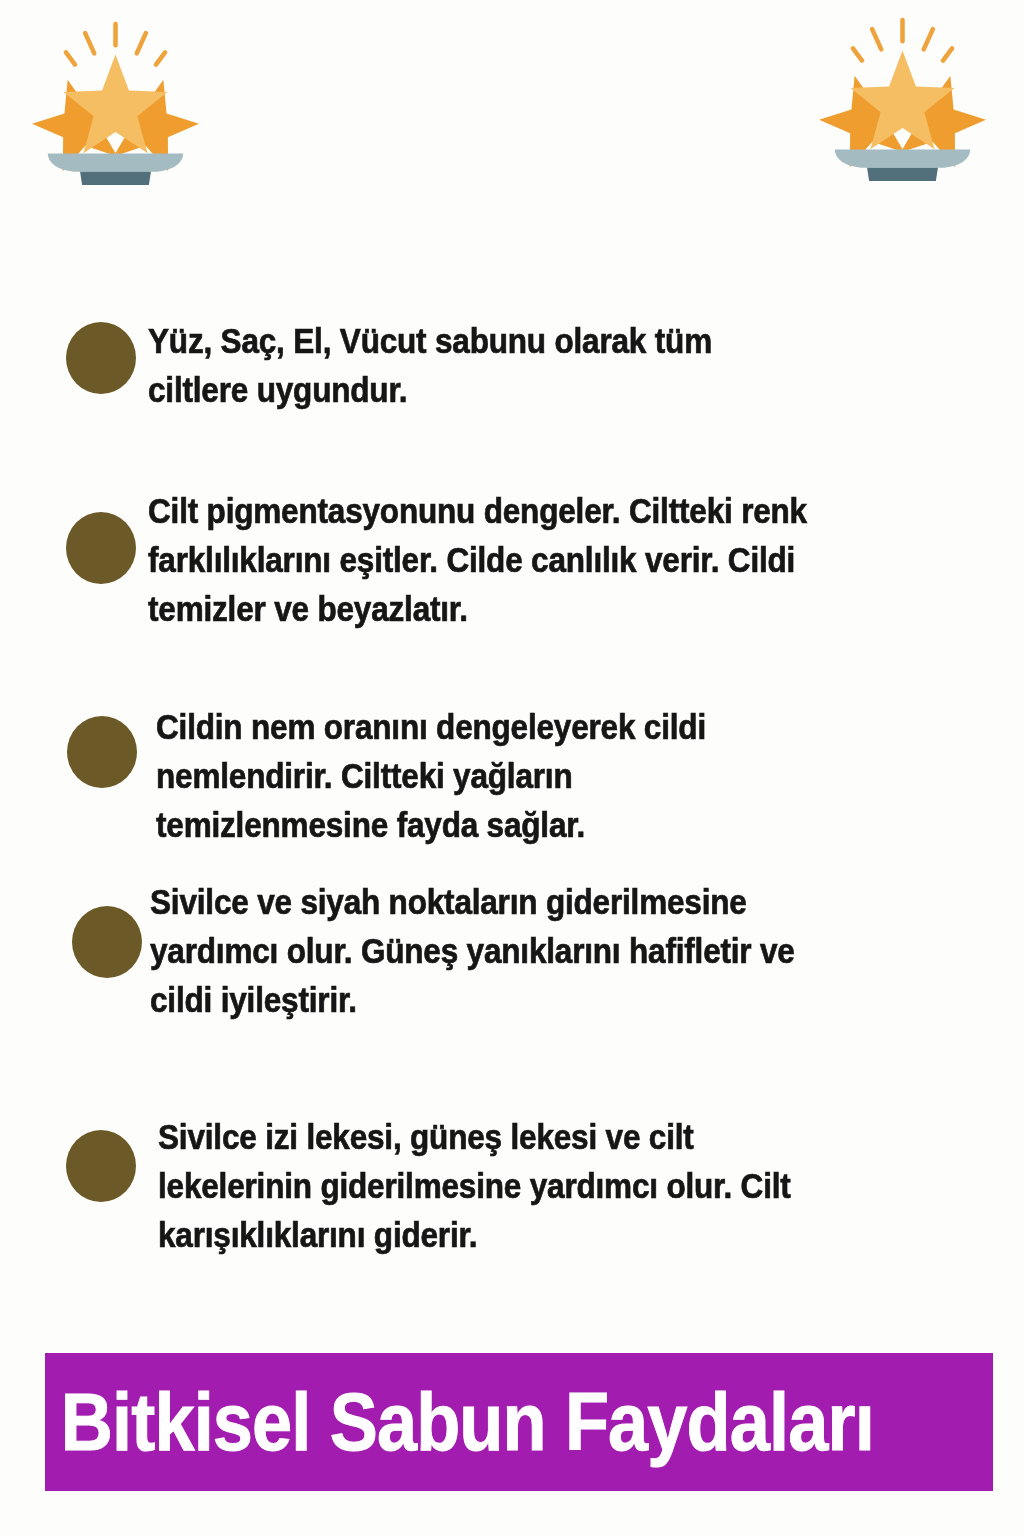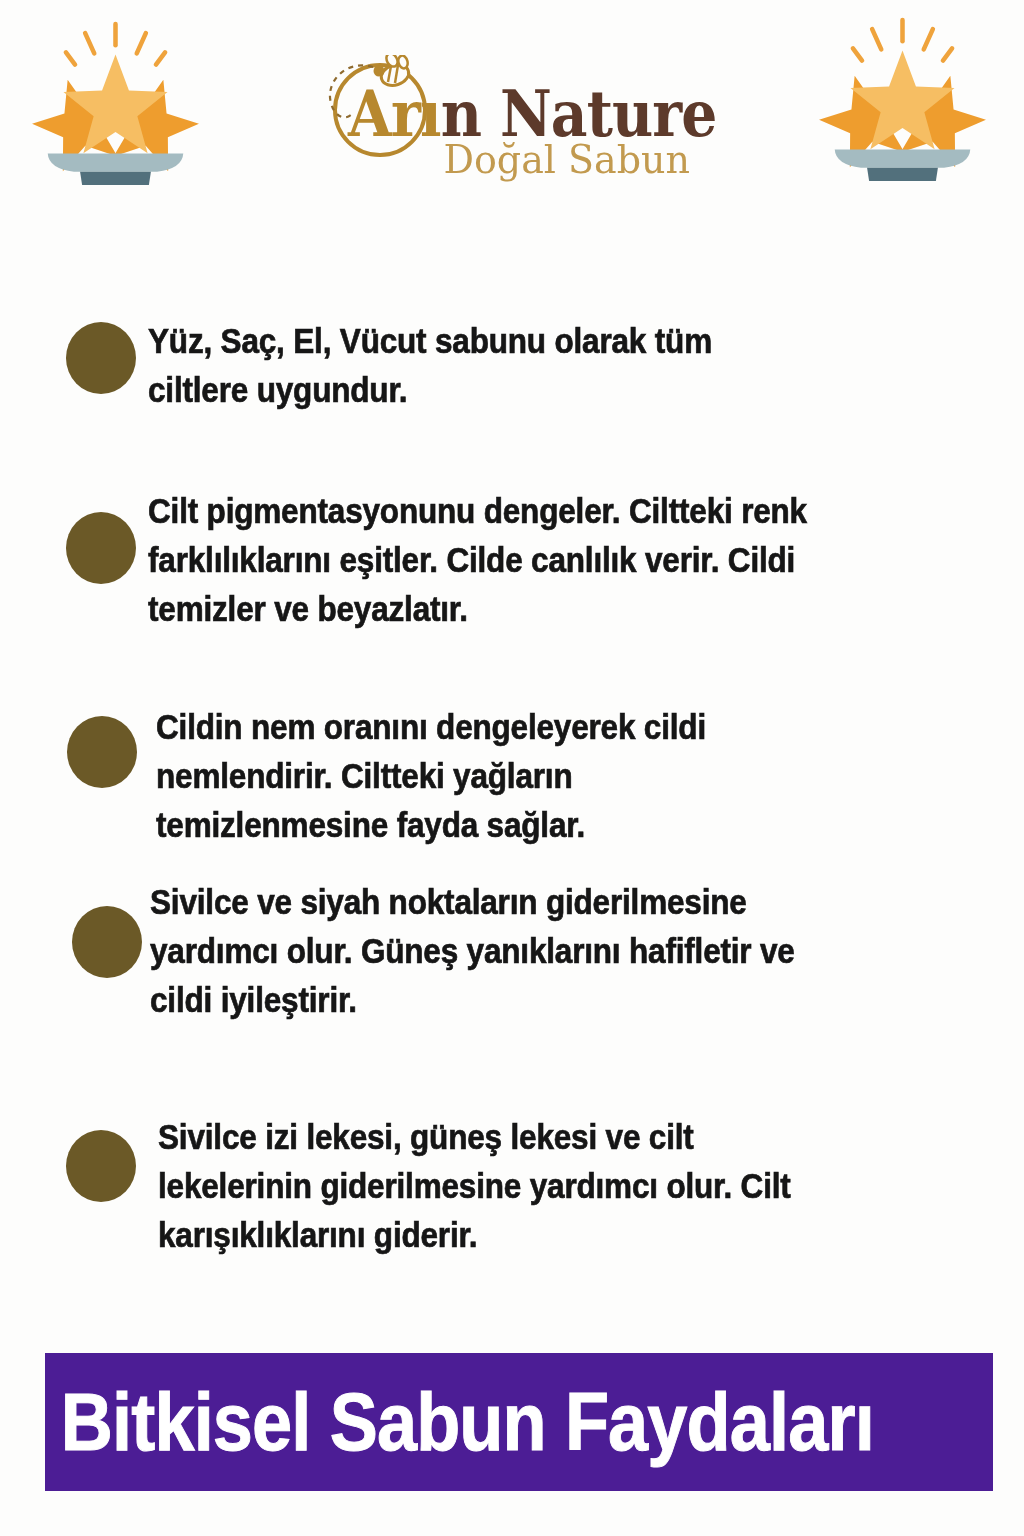--- a/index.html
+++ b/index.html
@@ -92,36 +92,20 @@
       <g transform="translate(85,88) scale(1.08)">
         <polygon fill="#f6be63" points="0,-50 12.3,-17 47.6,-15.5 20,6.5 29.4,40.5 0,21 -29.4,40.5 -20,6.5 -47.6,-15.5 -12.3,-17"></polygon>
       </g>
     </g>
     <g>
       <path d="M 18,132 L 152,132 Q 151,147 126,150 L 44,150 Q 19,147 18,132 Z" fill="#a4bbc1"></path>
       <path d="M 50,150 L 120,150 L 118,163 L 52,163 Z" fill="#52707c"></path>
     </g>
   </svg>
 
-  <div class="logo-wrap">
-    <svg class="logo-circle-svg" width="120" height="120" viewBox="0 0 120 120">
-      <circle cx="55" cy="55" r="45" fill="none" stroke="#b7882e" stroke-width="4"></circle>
-      <path d="M 48,12 C 20,4 0,28 6,48 C 9,60 18,66 26,60" fill="none" stroke="#8f6b2f" stroke-width="2.2" stroke-dasharray="5 5"></path>
-      <g>
-        <ellipse cx="70" cy="20" rx="14" ry="10" transform="rotate(-18 70 20)" fill="#fdfdfc" stroke="#b7882e" stroke-width="3"></ellipse>
-        <line x1="66" y1="11" x2="63" y2="27" stroke="#b7882e" stroke-width="2.5"></line>
-        <line x1="73" y1="10" x2="70" y2="28" stroke="#b7882e" stroke-width="2.5"></line>
-        <circle cx="54" cy="16" r="5.5" fill="#b7882e"></circle>
-        <ellipse cx="67" cy="5" rx="5" ry="7" transform="rotate(-30 67 5)" fill="#fdfdfc" stroke="#b7882e" stroke-width="2.5"></ellipse>
-        <ellipse cx="78" cy="7" rx="4.5" ry="6.5" transform="rotate(-15 78 7)" fill="#fdfdfc" stroke="#b7882e" stroke-width="2.5"></ellipse>
-      </g>
-    </svg>
-    <div class="brand-line"><span class="brand-gold">Arı</span><span class="brand-brown">n Nature</span></div>
-    <div class="brand-sub">Doğal Sabun</div>
-  </div>
 
   <span class="bullet" style="left:66px;top:322px;background:#6b5927;"></span>
   <div class="benefit-text" style="left:148px;top:316px;">Yüz, Saç, El, Vücut sabunu olarak tüm
 ciltlere uygundur.</div>
 
   <span class="bullet" style="left:66px;top:512px;background:#6b5927;"></span>
   <div class="benefit-text" style="left:148px;top:486px;">Cilt pigmentasyonunu dengeler. Ciltteki renk
 farklılıklarını eşitler. Cilde canlılık verir. Cildi
 temizler ve beyazlatır.</div>
 
@@ -133,17 +117,17 @@
   <span class="bullet" style="left:72px;top:906px;background:#6b5927;"></span>
   <div class="benefit-text" style="left:150px;top:877px;">Sivilce ve siyah noktaların giderilmesine
 yardımcı olur. Güneş yanıklarını hafifletir ve
 cildi iyileştirir.</div>
 
   <span class="bullet" style="left:66px;top:1130px;background:#6b5927;"></span>
   <div class="benefit-text" style="left:158px;top:1112px;">Sivilce izi lekesi, güneş lekesi ve cilt
 lekelerinin giderilmesine yardımcı olur. Cilt
 karışıklıklarını giderir.</div>
 
-  <div class="banner" style="background:#4c1d95;">
+  <div class="banner" style="background:#a21caf;">
     <div class="banner-title">Bitkisel Sabun Faydaları</div>
   </div>
 
 </div>
 
 </body></html>

